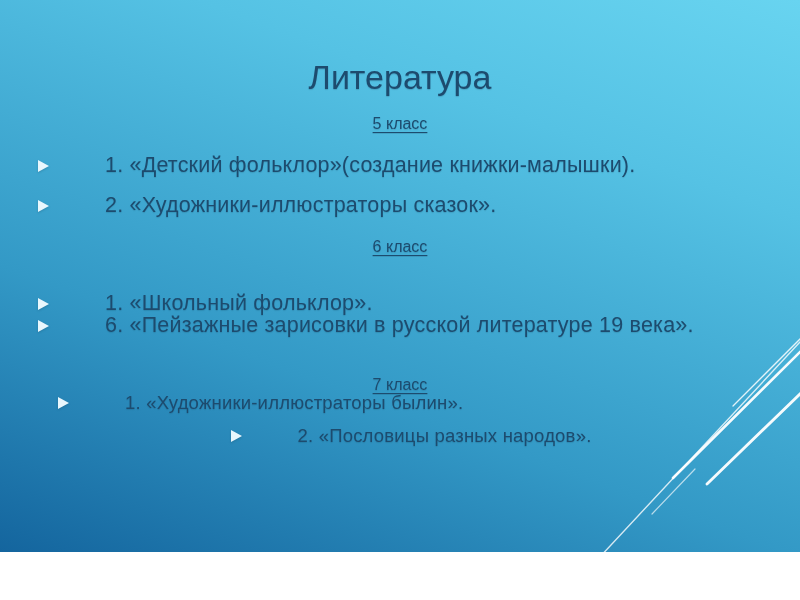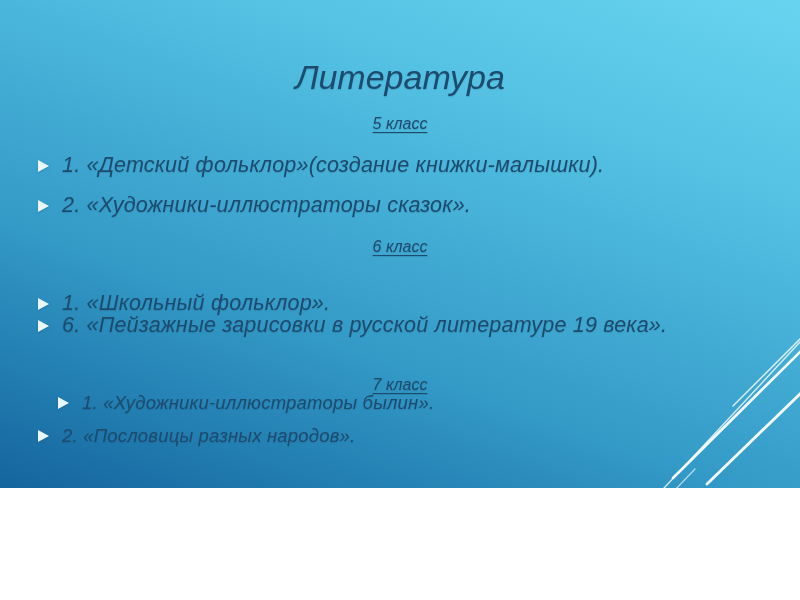--- a/index.html
+++ b/index.html
@@ -6,24 +6,23 @@
     margin: 0;
     padding: 0;
     width: 800px;
     height: 600px;
     overflow: hidden;
     font-family: "Liberation Sans", sans-serif;
   }
   .slide {
     position: relative;
     width: 800px;
-    height: 488px;
+    height: 552px;
     background: linear-gradient(200deg, #68d4f0 0%, #55c2e4 26%, #3399c6 66%, #14659e 100%);
     overflow: hidden;
-    font-style: italic;
   }
   .streaks {
     position: absolute;
     left: 0;
     top: 0;
     width: 800px;
     height: 600px;
     pointer-events: none;
   }
   .title {
@@ -62,39 +61,40 @@
     align-items: center;
     gap: 13px;
     color: #1d4b6e;
     text-shadow: 0 1px 1px rgba(10, 40, 60, 0.15);
   }
   .row .text {
     font-size: 21.5px;
     line-height: 1.2;
     letter-spacing: 0.2px;
     white-space: nowrap;
+    margin-left: 43px;
   }
   .row.small .text {
     font-size: 18.5px;
   }
   .tri {
     width: 0;
     height: 0;
     border-top: 6.5px solid transparent;
     border-bottom: 6.5px solid transparent;
     border-left: 11px solid #e9f7fd;
     flex: 0 0 auto;
     filter: drop-shadow(0 1px 1px rgba(10, 40, 60, 0.2));
   }
   .r1 { top: 153px; }
   .r2 { top: 193px; }
   .r3 { top: 291px; }
   .r4 { top: 313px; }
   .r5 { top: 392px; padding-left: 20px; }
-  .r6 { top: 425px; }
+  .r6 { top: 425px; justify-content: center; }
 </style>
 </head>
 <body>
 
 <div class="slide">
 
   <svg class="streaks" viewBox="0 0 800 600" xmlns="http://www.w3.org/2000/svg">
 
     <line x1="584" y1="574" x2="800" y2="342" stroke="#ffffff" stroke-width="1.4" stroke-opacity="0.8" stroke-linecap="round"></line>
 

